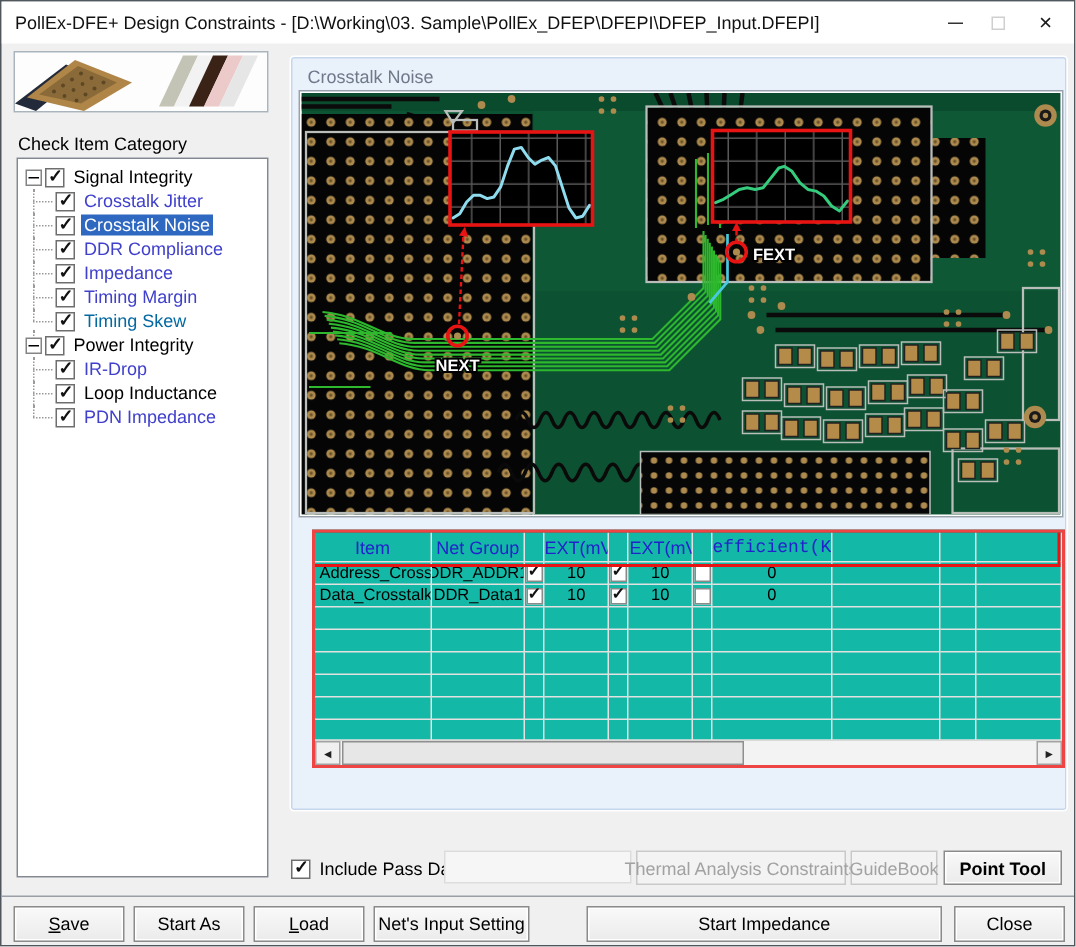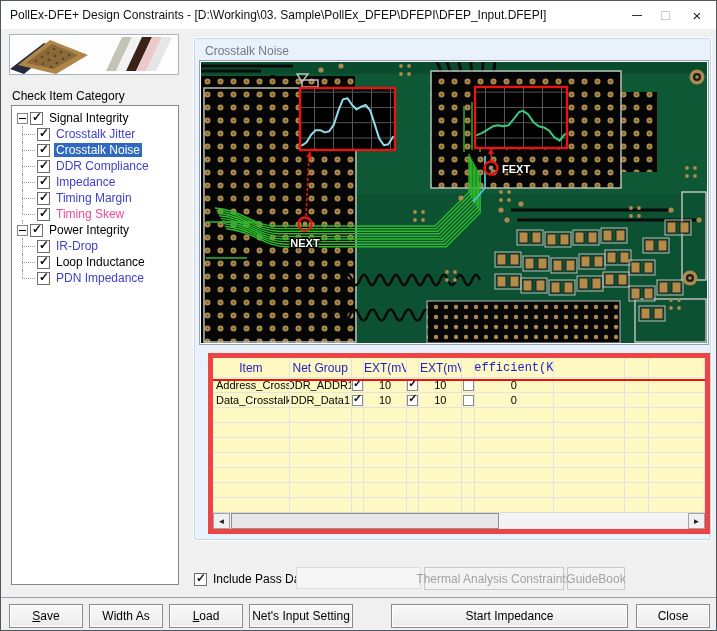--- a/index.html
+++ b/index.html
@@ -31,21 +31,21 @@
   .tcb{width:13px;height:13px;min-width:13px;background:#fff;border:1px solid #6e6e6e;margin-left:2px;position:relative;}
   .tcb .mk{position:absolute;left:1px;top:-3px;font-size:12px;font-weight:bold;color:#111;}
   .tlabel{margin-left:4px;white-space:nowrap;padding:0 2px;line-height:14px;}
   .tlabel.selected{background:#2e68c0;}
   
   .groupbox{position:absolute;left:192px;top:36px;width:519px;height:504px;background:#e9f1fb;
             border:1px solid #fff;box-shadow:inset 0 0 0 1px #c7d7eb;border-radius:3px;}
   .group-title{position:absolute;left:11px;top:6px;color:#70798a;}
   .pcb-frame{position:absolute;left:5px;top:22px;width:510px;height:285px;border:1px solid #97a1ad;background:#fff;padding:1px;}
   
-  .grid-wrap{position:absolute;left:14px;top:315px;width:502px;height:181px;background:#fef9c3;border:5px solid #ef4444;overflow:hidden;}
+  .grid-wrap{position:absolute;left:14px;top:315px;width:502px;height:159px;background:#14b8a6;border:2px solid #ef4444;overflow:hidden;}
   .thead,.trow-g{display:flex;}
   .gcell{border-right:1px solid #e2e2e2;border-bottom:1px solid #e2e2e2;height:100%;display:flex;align-items:center;justify-content:center;overflow:hidden;white-space:nowrap;font-size:11px;}
   .thead{height:20px;}
   .thead .gcell{color:#2222cc;font-size:12px;}
   .trow-g{height:15px;}
   .gcell.left{justify-content:flex-start;padding-left:3px;}
   .gcb{width:11px;height:11px;min-width:11px;background:#fff;border:1px solid #8a8a8a;position:relative;}
   .gcb .mk{position:absolute;left:0;top:-4px;font-size:11px;font-weight:bold;color:#111;}
   .red-box{position:absolute;left:-2px;top:-2px;width:499px;height:25px;border:2px solid #e81313;pointer-events:none;z-index:5;}
   .hscroll{position:absolute;left:0;right:0;bottom:0;height:17px;background:#f3f3f3;border-top:1px solid #d9d9d9;}
@@ -156,21 +156,21 @@
         <span class="tcb">
           <span class="mk">✓</span>
         </span>
         <span class="tlabel" style="color: rgb(64, 64, 204);">Timing Margin</span>
       </div>
       <div class="trow">
         <span class="conn last"></span>
         <span class="tcb">
           <span class="mk">✓</span>
         </span>
-        <span class="tlabel" style="color: #ec4899;">Timing Skew</span>
+        <span class="tlabel" style="color: #0369a1;">Timing Skew</span>
       </div>
       <div class="trow">
         <span class="vstub"></span>
         <span class="texp"></span>
         <span class="tcb">
           <span class="mk">✓</span>
         </span>
         <span class="tlabel" style="color: rgb(0, 0, 0);">Power Integrity</span>
       </div>
       <div class="trow">
@@ -580,23 +580,26 @@
       </span>
     <span class="lbl">Include Pass Data</span>
   </div>
   <input class="ftinput" disabled="" value="" style="">
   <div class="btn disabled" style="left:423px;top:566px;width:140px;height:23px;">
       <span>Thermal Analysis Constraints</span>
     </div>
   <div class="btn disabled" style="left:566px;top:566px;width:58px;height:23px;">
       <span>GuideBook</span>
     </div>
+  <div class="btn strong" style="left:628px;top:566px;width:79px;height:23px;">
+      <span>Point Tool</span>
+    </div>
 
   <div class="sep-line"></div>
   <div id="btnbar">
       <div class="btn" style="left: 8px; top: 603px; width: 74px; height: 24px;"><u>S</u>ave</div>
-      <div class="btn" style="left: 88px; top: 603px; width: 74px; height: 24px;">Width As</div>
+      <div class="btn" style="left: 88px; top: 603px; width: 74px; height: 24px;">Start As</div>
       <div class="btn" style="left: 168px; top: 603px; width: 74px; height: 24px;"><u>L</u>oad</div>
       <div class="btn" style="left: 248px; top: 603px; width: 104px; height: 24px;">Net's Input Setting</div>
       <div class="btn" style="left: 390px; top: 603px; width: 237px; height: 24px;">Start Impedance</div>
       <div class="btn" style="left: 635px; top: 603px; width: 74px; height: 24px;">Close</div>
     </div>
 </div>
 
 </body></html>

